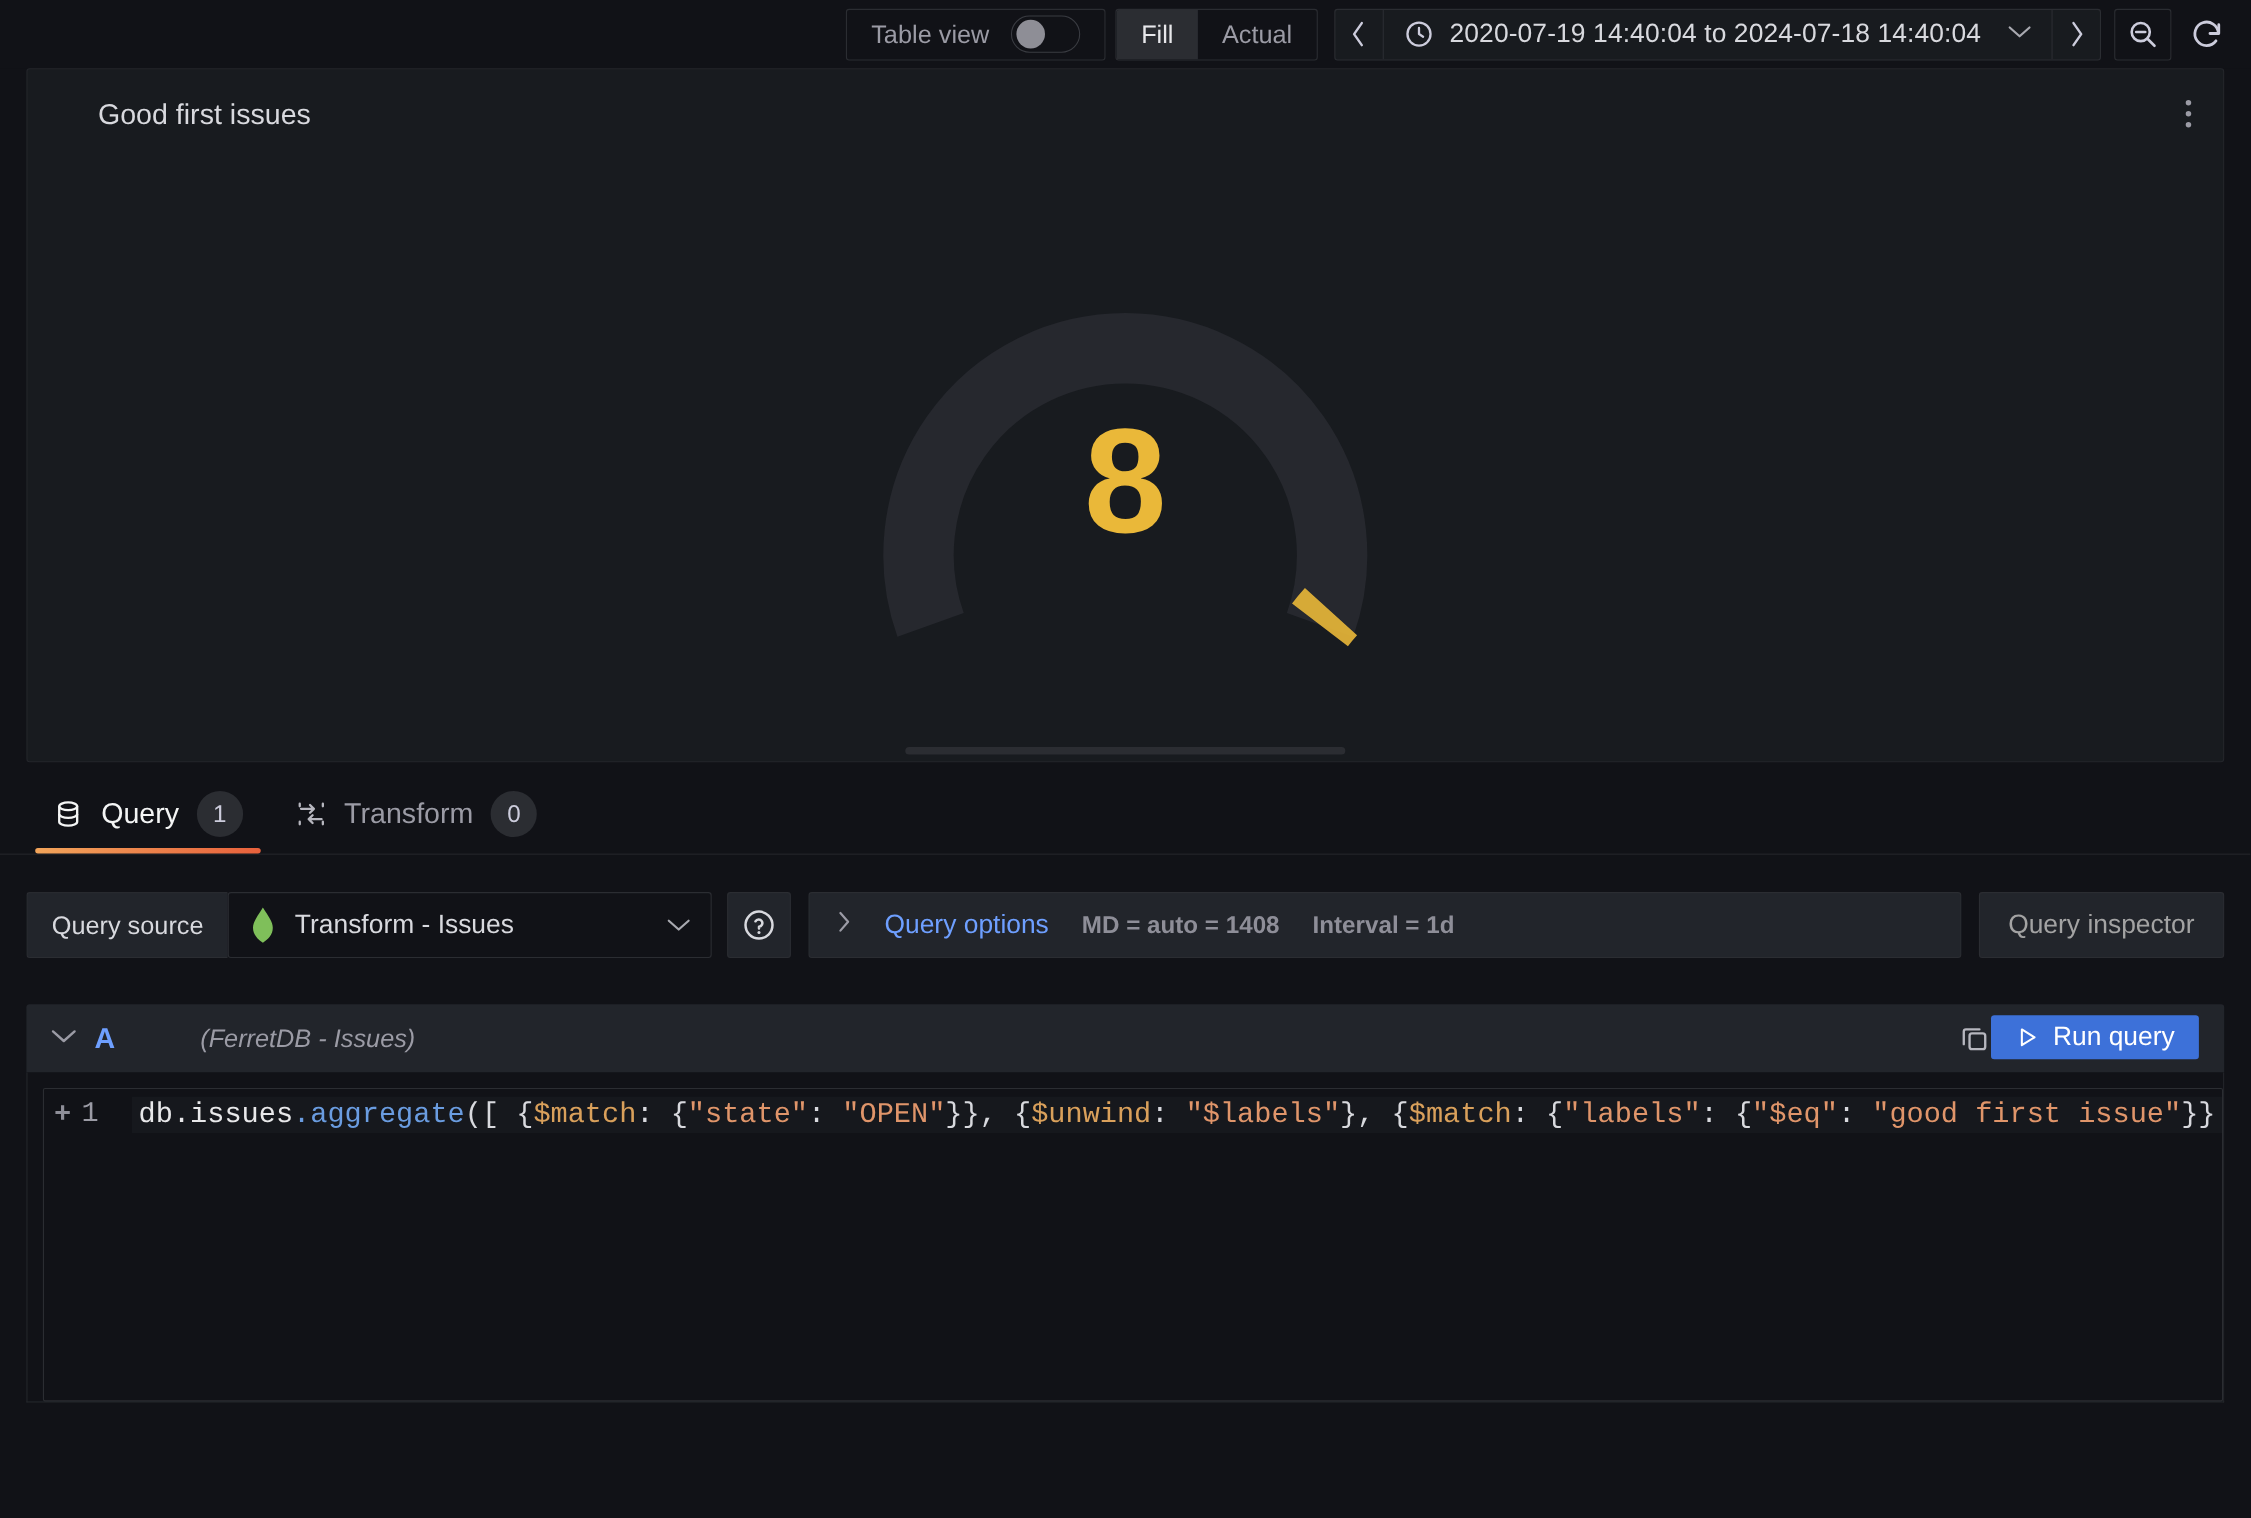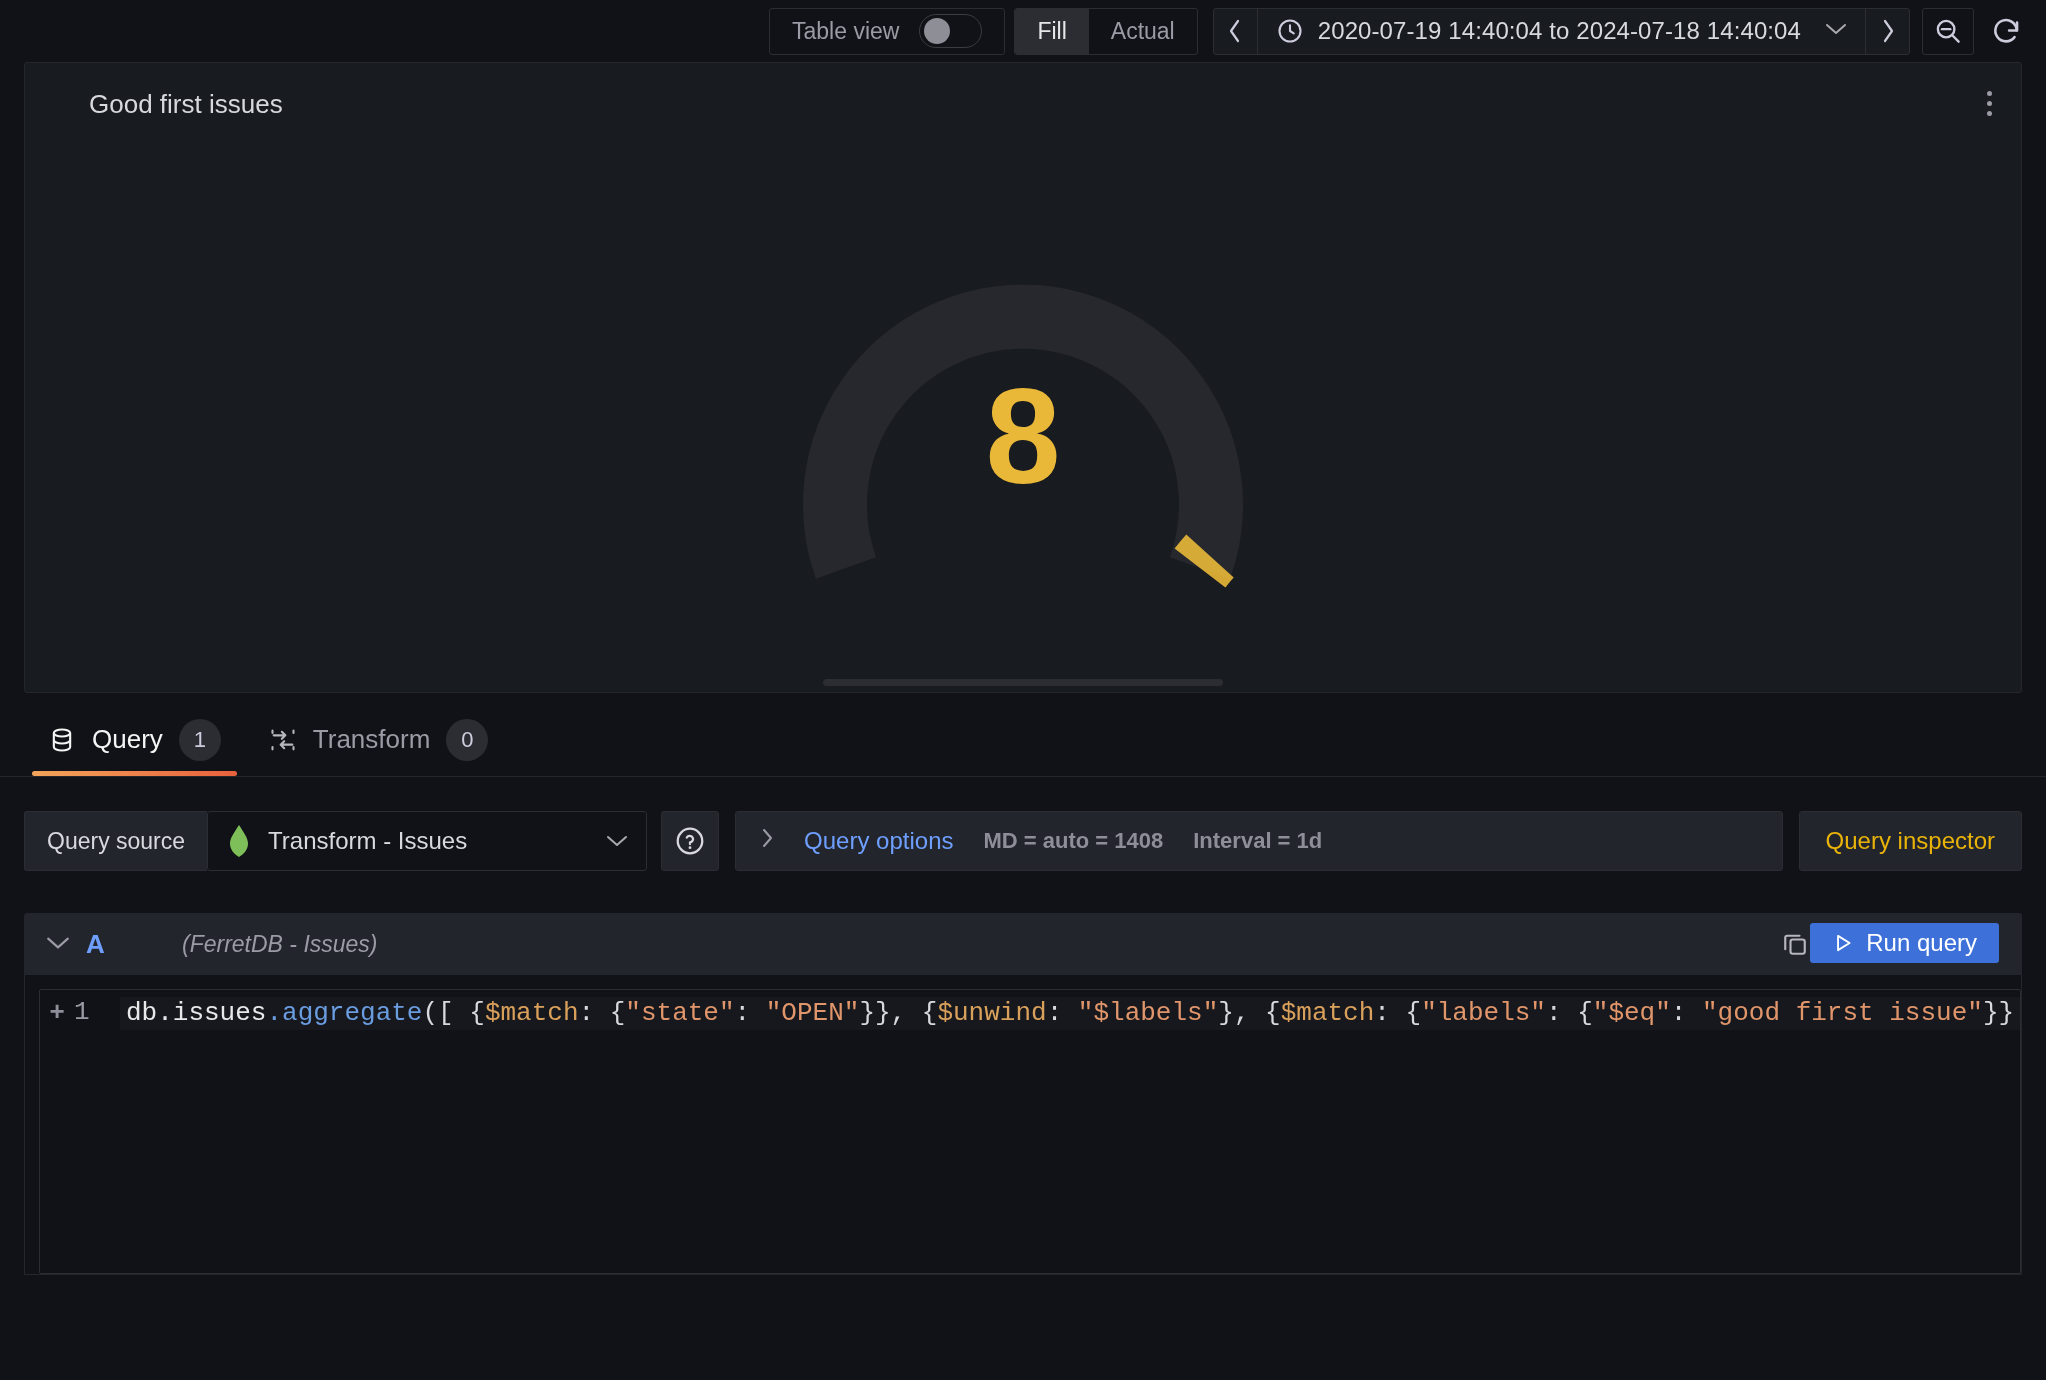--- a/index.html
+++ b/index.html
@@ -175,21 +175,21 @@
     background: #22252b; border: 1px solid #2b2d32; border-radius: 3px;
     cursor: pointer;
   }
   .qopts .caret { color: #9b9ba5; font-size: 22px; }
   .qopts-title { color: #6e9fff; font-size: 24px; font-weight: 500; }
   .qopt-meta { color: #8e8e98; font-size: 22px; font-weight: bold; }
   .qinspect {
     height: 60px; margin-left: 16px; padding: 0 26px;
     display: flex; align-items: center;
     background: #22252b; border: 1px solid #2b2d32; border-radius: 3px;
-    font-size: 24px; color: #eab308; cursor: pointer; white-space: nowrap;
+    font-size: 24px; color: #a3a3a3; cursor: pointer; white-space: nowrap;
     font-family: inherit;
   }
 
   
   .qrow {
     margin-top: 42px;
     background: #22252b;
     border-radius: 3px 3px 0 0;
   }
   .qrow-head {

